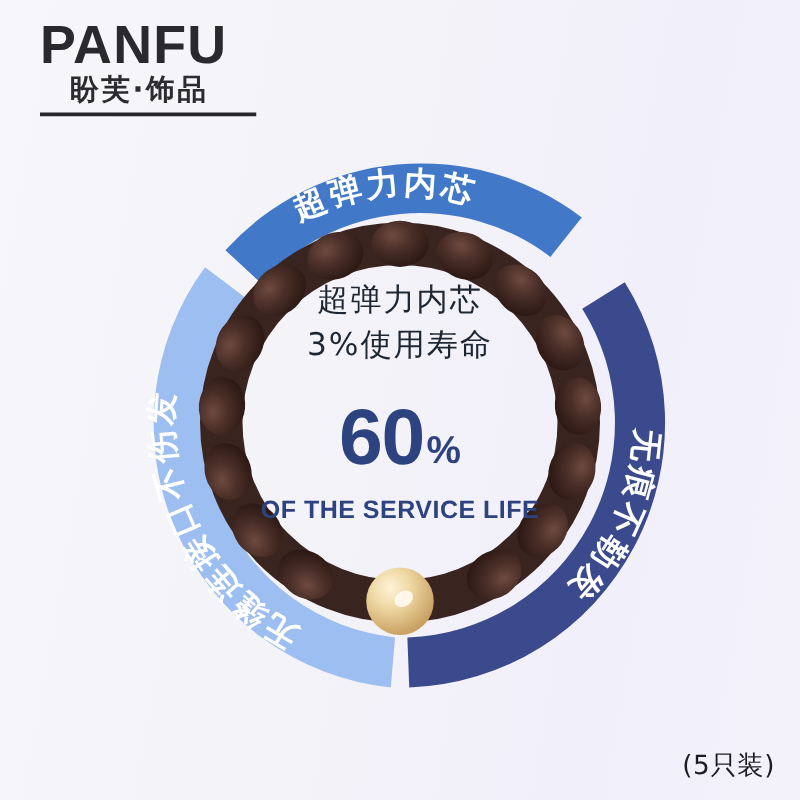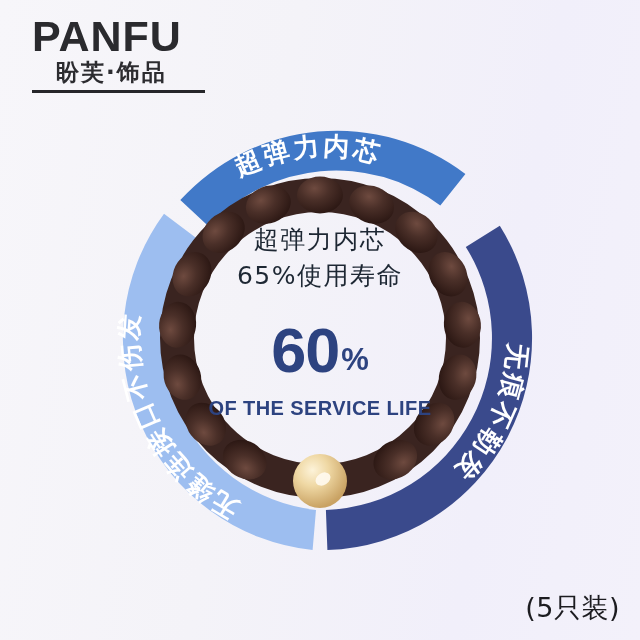--- a/index.html
+++ b/index.html
@@ -146,21 +146,21 @@
     margin-top: 17px;
     line-height: 1;
   }
 
   
   #pack-badge {
     position: absolute;
     right: 20px;
     bottom: 14px;
     font-family: "DejaVu Sans", "Liberation Sans", sans-serif;
-    font-size: 27px;
+    font-size: 21px;
     color: #1c1c20;
     letter-spacing: 0.5px;
     white-space: nowrap;
   }
 
   .arc-label {
     font-family: "DejaVu Sans", "Liberation Sans", sans-serif;
     font-size: 26px;
     font-weight: 700;
     fill: #ffffff;
@@ -248,21 +248,21 @@
           <ellipse cx="198.34" cy="116.66" rx="23" ry="18.5" fill="url(#beadGrad)" transform="rotate(338.82 198.34 116.66)"></ellipse>
         </g>
       <g id="tie-pearl">
           <circle cx="250.00" cy="393.00" r="27" fill="url(#pearlGrad)"></circle>
           <ellipse cx="253.00" cy="391.00" rx="8" ry="6" fill="#fffaef" opacity="0.92" transform="rotate(-32 253.00 391.00)"></ellipse>
         </g>
     </svg>
 
     <div id="center-copy">
       <div id="cn-line-1">超弹力内芯</div>
-      <div id="cn-line-2">65%使用寿命</div>
+      <div id="cn-line-2">3%使用寿命</div>
       <div id="en-block">
         <div id="en-big-row">
           <span id="en-big">60</span>
           <span id="en-pct">%</span>
         </div>
         <div id="en-foot">OF THE SERVICE LIFE</div>
       </div>
     </div>
   </div>
 

